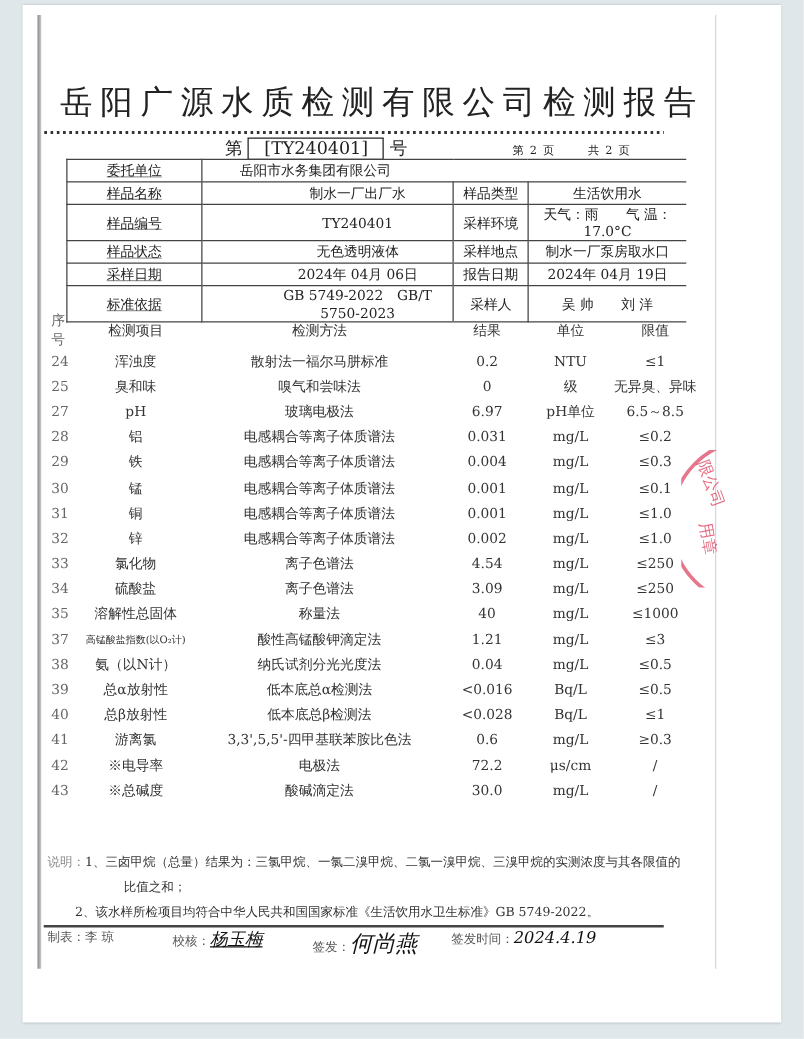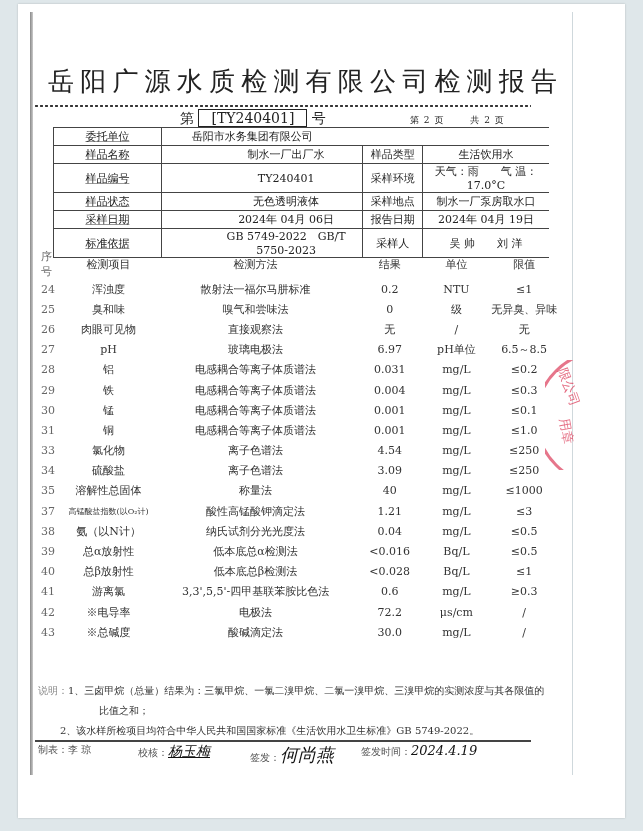--- a/index.html
+++ b/index.html
@@ -145,28 +145,20 @@
       </tr>
       <tr>
         <td class="seq">25</td>
         <td class="item">臭和味</td>
         <td class="method">嗅气和尝味法</td>
         <td class="res">0</td>
         <td class="unit">级</td>
         <td class="limit">无异臭、异味</td>
       </tr>
       <tr>
-        <td class="seq">26</td>
-        <td class="item">肉眼可见物</td>
-        <td class="method">直接观察法</td>
-        <td class="res">无</td>
-        <td class="unit">/</td>
-        <td class="limit">无</td>
-      </tr>
-      <tr>
         <td class="seq">27</td>
         <td class="item">pH</td>
         <td class="method">玻璃电极法</td>
         <td class="res">6.97</td>
         <td class="unit">pH单位</td>
         <td class="limit">6.5～8.5</td>
       </tr>
       <tr>
         <td class="seq">28</td>
         <td class="item">铝</td>
@@ -193,20 +185,28 @@
       </tr>
       <tr>
         <td class="seq">31</td>
         <td class="item">铜</td>
         <td class="method">电感耦合等离子体质谱法</td>
         <td class="res">0.001</td>
         <td class="unit">mg/L</td>
         <td class="limit">≤1.0</td>
       </tr>
       <tr>
+        <td class="seq">32</td>
+        <td class="item">锌</td>
+        <td class="method">电感耦合等离子体质谱法</td>
+        <td class="res">0.002</td>
+        <td class="unit">mg/L</td>
+        <td class="limit">≤1.0</td>
+      </tr>
+      <tr>
         <td class="seq">33</td>
         <td class="item">氯化物</td>
         <td class="method">离子色谱法</td>
         <td class="res">4.54</td>
         <td class="unit">mg/L</td>
         <td class="limit">≤250</td>
       </tr>
       <tr>
         <td class="seq">34</td>
         <td class="item">硫酸盐</td>

